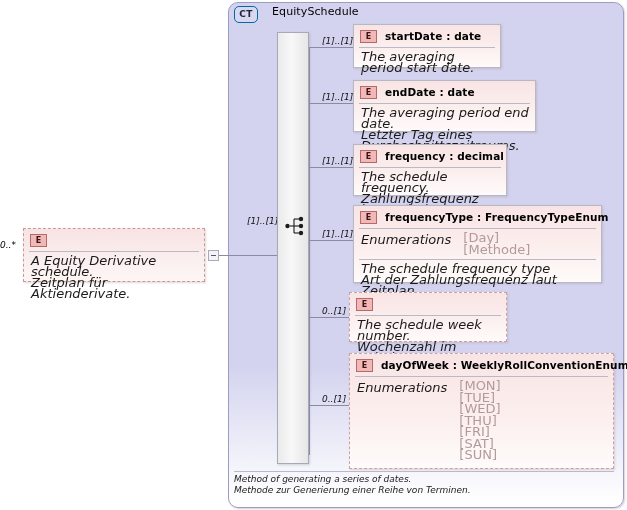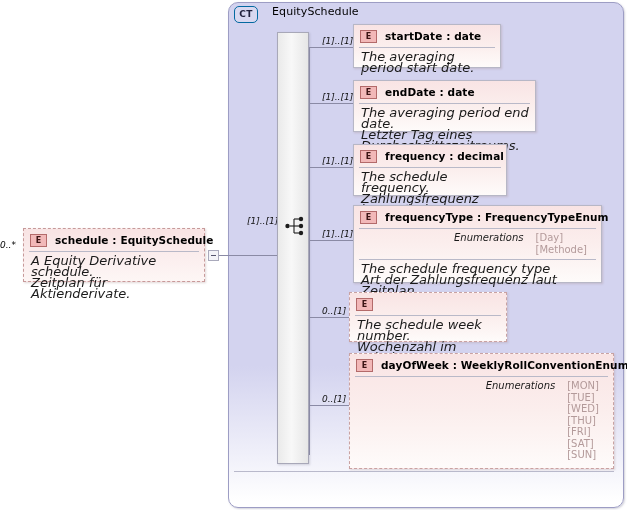--- a/index.html
+++ b/index.html
@@ -174,23 +174,22 @@
   .node-doc {
     padding: 3px 6px 4px 7px;
     font-size: 13px;
     font-style: italic;
     color: #1a1a1a;
     line-height: 11px;
     white-space: pre-line;
   }
   .enum-block {
     display: flex;
-    padding: 3px 14px 4px 7px;
-    font-size: 10px;
-    justify-content: flex-end;
+    padding: 3px 6px 4px 7px;
+    font-size: 13px;
   }
   .enum-label {
     font-style: italic;
     color: #1a1a1a;
     flex: 0 0 auto;
     padding-right: 12px;
   }
   .enum-values {
     color: #b39a9a;
     line-height: 11.5px;
@@ -231,21 +230,20 @@
 
   <div class="abs" id="ct-container"></div>
   <div class="abs" id="ct-badge">CT</div>
   <div class="abs" id="ct-title">EquitySchedule</div>
 
   <div class="abs" id="schedule-card-label">0..*</div>
 
   <div class="abs" id="schedule-box">
     <div class="node-head">
       <div class="e-badge">E</div>
-      <div class="node-title">schedule : EquitySchedule</div>
     </div>
     <div class="node-sep"></div>
     <div class="node-doc">A Equity Derivative schedule.
 Zeitplan für Aktienderivate.</div>
   </div>
 
   <div class="abs" id="schedule-toggle">
     <span class="bar"></span>
   </div>
 
@@ -348,14 +346,16 @@
 [TUE]
 [WED]
 [THU]
 [FRI]
 [SAT]
 [SUN]</div>
     </div>
   </div>
 
   <div class="abs" id="ct-doc-sep"></div>
+  <div class="abs" id="ct-doc">Method of generating a series of dates.
+Methode zur Generierung einer Reihe von Terminen.</div>
 
 </div>
 
 </body></html>

